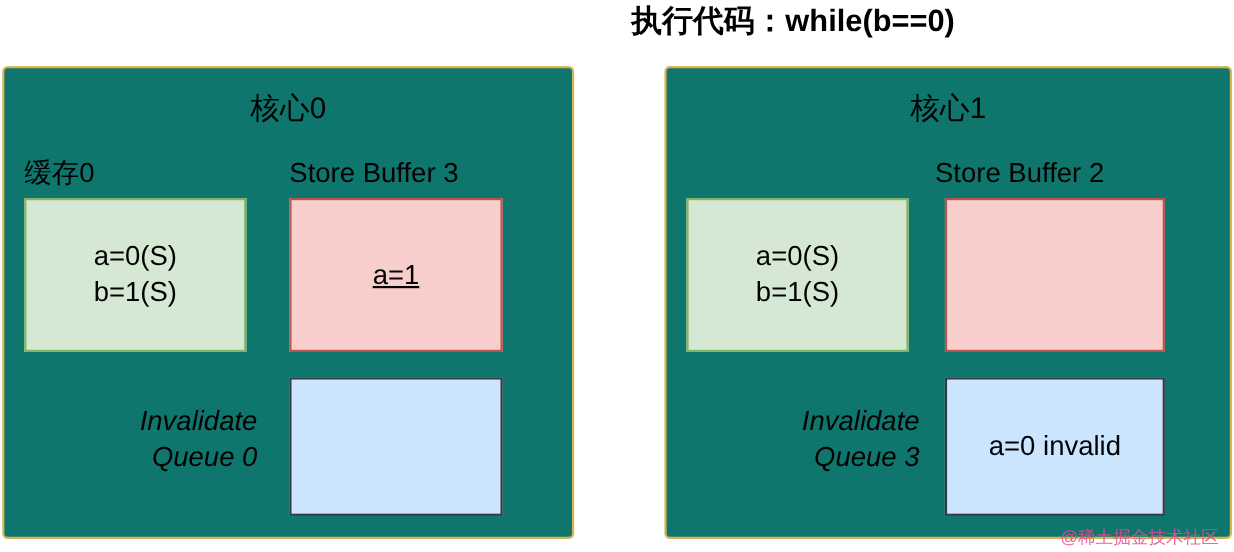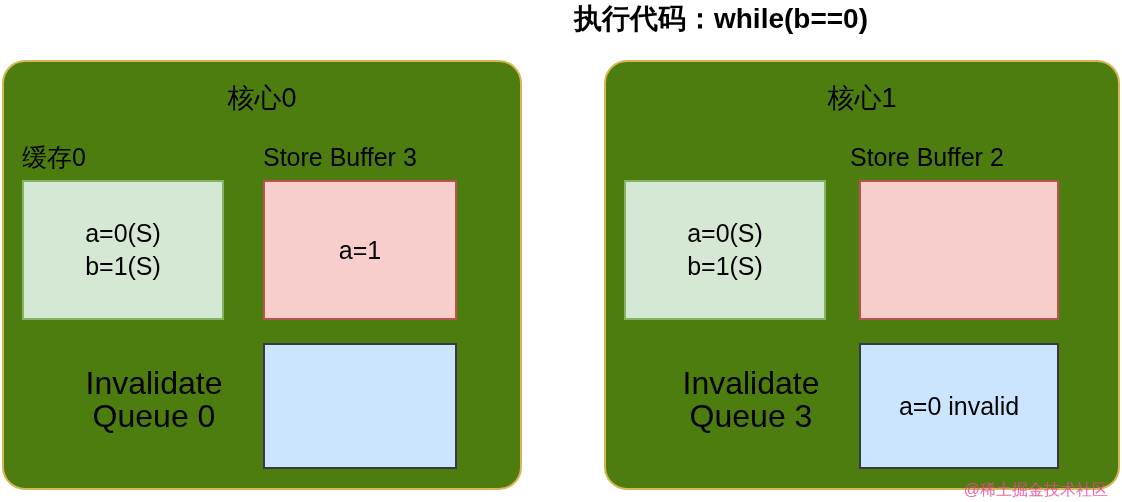--- a/index.html
+++ b/index.html
@@ -32,23 +32,23 @@
   }
   .diagram-title .t-inner {
     display: inline-block;
     transform: translateX(160px);
     font-weight: bold;
   }
 
   
   .core-panel {
     position: absolute;
-    background: #4d7c0f;
+    background: #0f766e;
     border: 2px solid #d6b656;
-    border-radius: 23px;
+    border-radius: 5px;
     box-sizing: border-box;
   }
   #core-panel-0 { left: 2px;   top: 60px; width: 520px; height: 430px; }
   #core-panel-1 { left: 604px; top: 60px; width: 516px; height: 430px; padding-left: 19px; }
 
   .core-title {
     position: absolute;
     top: 20px;
     left: 0;
     width: 100%;
@@ -90,25 +90,26 @@
     border: 2px solid #b85450;
   }
   .box-queue {
     background: #cce5ff;
     border: 2px solid #36393d;
   }
 
   
   .queue-caption {
     position: absolute;
-    font-size: 32px;
+    font-size: 25px;
     line-height: 33px;
     color: #000000;
-    text-align: center;
+    text-align: right;
     white-space: nowrap;
+    font-style: italic;
   }
 
   
   .watermark {
     position: absolute;
     right: 14px;
     bottom: 2px;
     font-size: 16px;
     line-height: 20px;
     color: #ec4899;
@@ -127,21 +128,21 @@
 
     <div class="core-title">核心0</div>
 
     <div class="box-label" style="left:18px; top:80px; width:202px;">缓存0</div>
     <div class="inner-box box-cache" style="left:18px; top:118px; width:202px; height:140px;">
       <span>a=0(S)</span>
       <span>b=1(S)</span>
     </div>
 
     <div class="box-label" style="left:259px; top:80px; width:194px;">Store Buffer 3</div>
-    <div class="inner-box box-store" style="left:259px; top:118px; width:194px; height:140px;">
+    <div class="inner-box box-store" style="left:259px; top:118px; width:194px; height:140px;text-decoration:underline;">
       <span>a=1</span>
     </div>
 
     <div class="queue-caption" style="left:70px; top:305px; width:160px;">
       <div>Invalidate</div>
       <div>Queue 0</div>
     </div>
     <div class="inner-box box-queue" style="left:259px; top:281px; width:194px; height:126px;">
       <span></span>
     </div>

